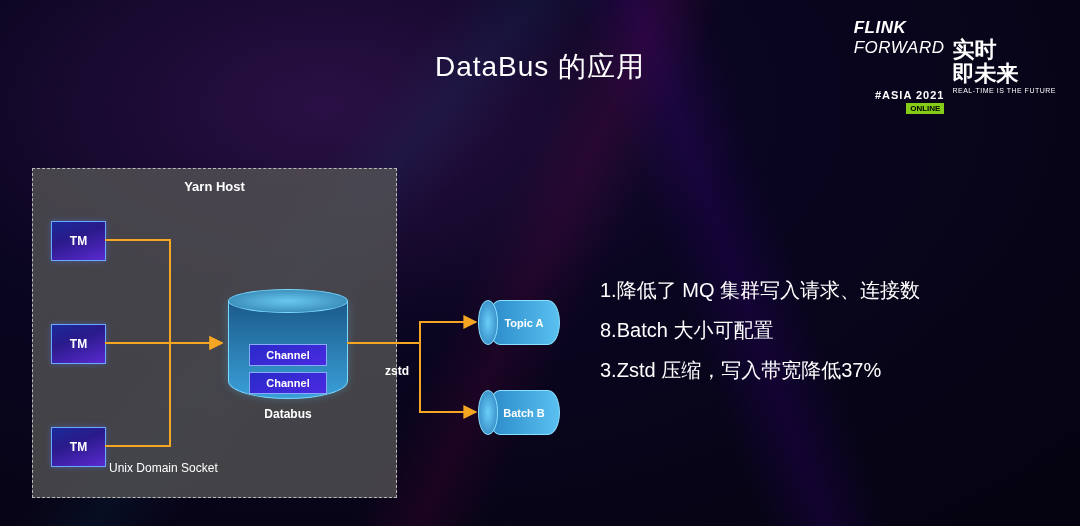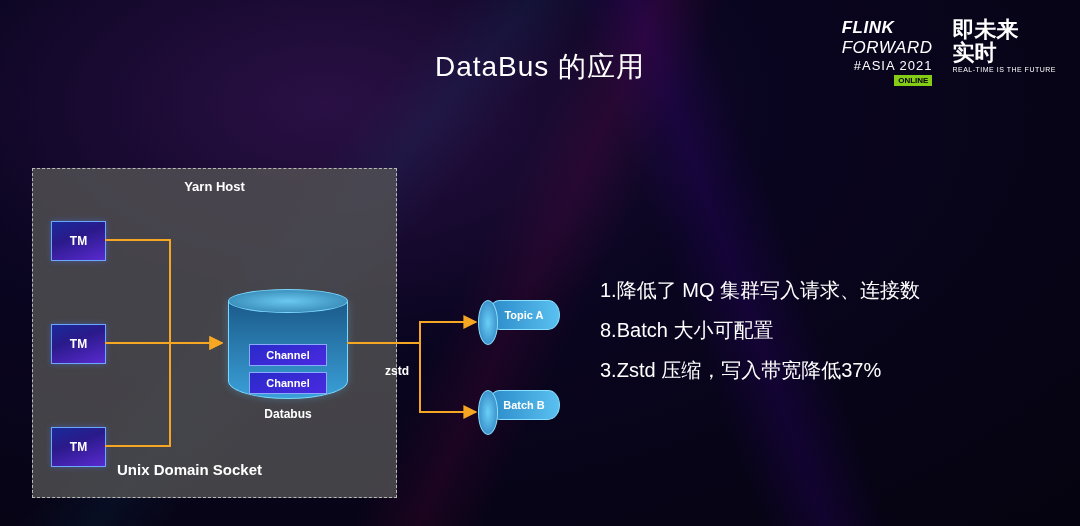--- a/index.html
+++ b/index.html
@@ -35,27 +35,27 @@
     font-weight: 400;
     letter-spacing: 1px;
   }
 
   
   .logo-area {
     position: absolute;
     top: 18px;
     right: 24px;
     display: flex;
-    align-items: flex-start;
-    gap: 20px;
+    align-items: center;
+    gap: 8px;
   }
   .logo-left { text-align: left; }
   .logo-line1 { font-size: 17px; font-weight: 700; font-style: italic; letter-spacing: 0.5px; }
   .logo-line2 { font-size: 17px; font-weight: 400; font-style: italic; letter-spacing: 0.5px; }
-  .logo-asia { font-size: 13px; font-weight: 400; letter-spacing: 1px; text-align: right; }
+  .logo-asia { font-size: 11px; font-weight: 700; letter-spacing: 1px; text-align: right; margin-top: 31px; }
   .logo-online {
     display: inline-block;
     background: #84cc16;
     color: #000;
     font-size: 8px;
     font-weight: 700;
     padding: 1px 4px;
     margin-top: 2px;
     float: right;
   }
@@ -147,44 +147,44 @@
     left: 195px;
     top: 238px;
     width: 120px;
     text-align: center;
     font-size: 12px;
     font-weight: 700;
   }
 
   .uds-label {
     position: absolute;
-    left: 84px;
+    left: 76px;
     top: 292px;
-    font-size: 15px;
-    font-weight: 700;
+    font-size: 12px;
+    font-weight: 400;
   }
 
   .zstd-label {
     position: absolute;
     left: 352px;
     top: 195px;
     font-size: 12px;
     font-weight: 700;
   }
 
   
   .topic {
     position: absolute;
     width: 92px;
     height: 45px;
   }
   .topic-body {
     position: absolute;
     left: 10px; top: 0;
-    width: 72px; height: 30px;
+    width: 72px; height: 45px;
     background: linear-gradient(90deg, #2a8ac8 0%, #5ac0f0 100%);
     border: 1px solid #8ae0ff;
     border-radius: 12px / 50%;
     display: flex;
     align-items: center;
     justify-content: center;
     font-size: 11px;
     font-weight: 700;
   }
   .topic-cap {
@@ -224,22 +224,22 @@
 <div class="logo-area">
   <div class="logo-left">
     <div class="logo-line1">FLINK</div>
     <div class="logo-line2">FORWARD</div>
     <div class="logo-asia">#ASIA 2021</div>
     <div>
         <span class="logo-online">ONLINE</span>
       </div>
   </div>
   <div class="logo-right">
+    <div class="logo-cn">实时</div>
     <div class="logo-cn">即未来</div>
-    <div class="logo-cn">实时</div>
     <div class="logo-tag">REAL-TIME IS THE FUTURE</div>
   </div>
 </div>
 
 <div class="panel">
   <div class="panel-title">Yarn Host</div>
 
   <div class="tm tm1">TM</div>
   <div class="tm tm2">TM</div>
   <div class="tm tm3">TM</div>

